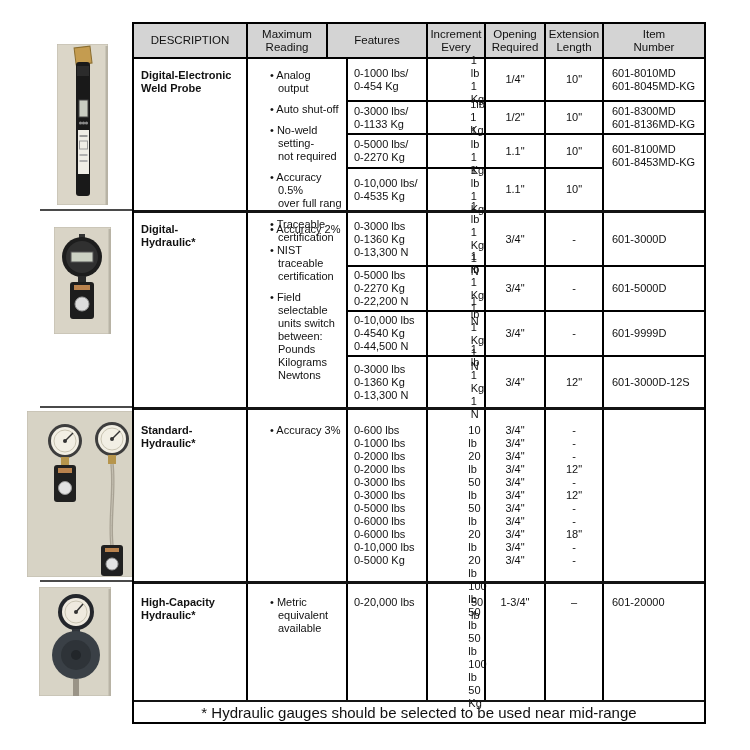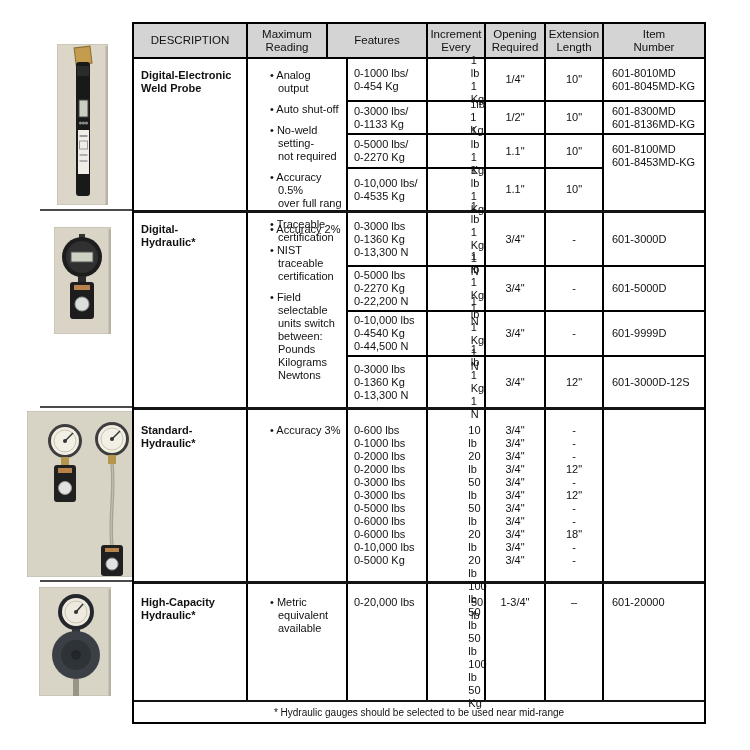--- a/index.html
+++ b/index.html
@@ -41,21 +41,21 @@
     display:flex; align-items:center; white-space:pre-line; flex:none;
   }
   .sc:last-child { border-bottom:none; }
   .lft { padding-left:6px; text-align:left; }
   .ctr { justify-content:center; text-align:left;padding-left:43px; }
   .cc  { justify-content:center; text-align:center; }
   .itm { padding-left:8px; text-align:left; }
   .top { align-items:flex-start; }
   .foot {
     flex:1; display:flex; align-items:center; justify-content:center;
-    text-align:center; font-size:10px;
+    text-align:center; font-size:15px;
   }
   
   .photo { position:absolute; }
   .ldiv { position:absolute; height:2px; background:#4a4a4a; }
 </style>
 </head>
 <body>
 
 <div class="page">
 

